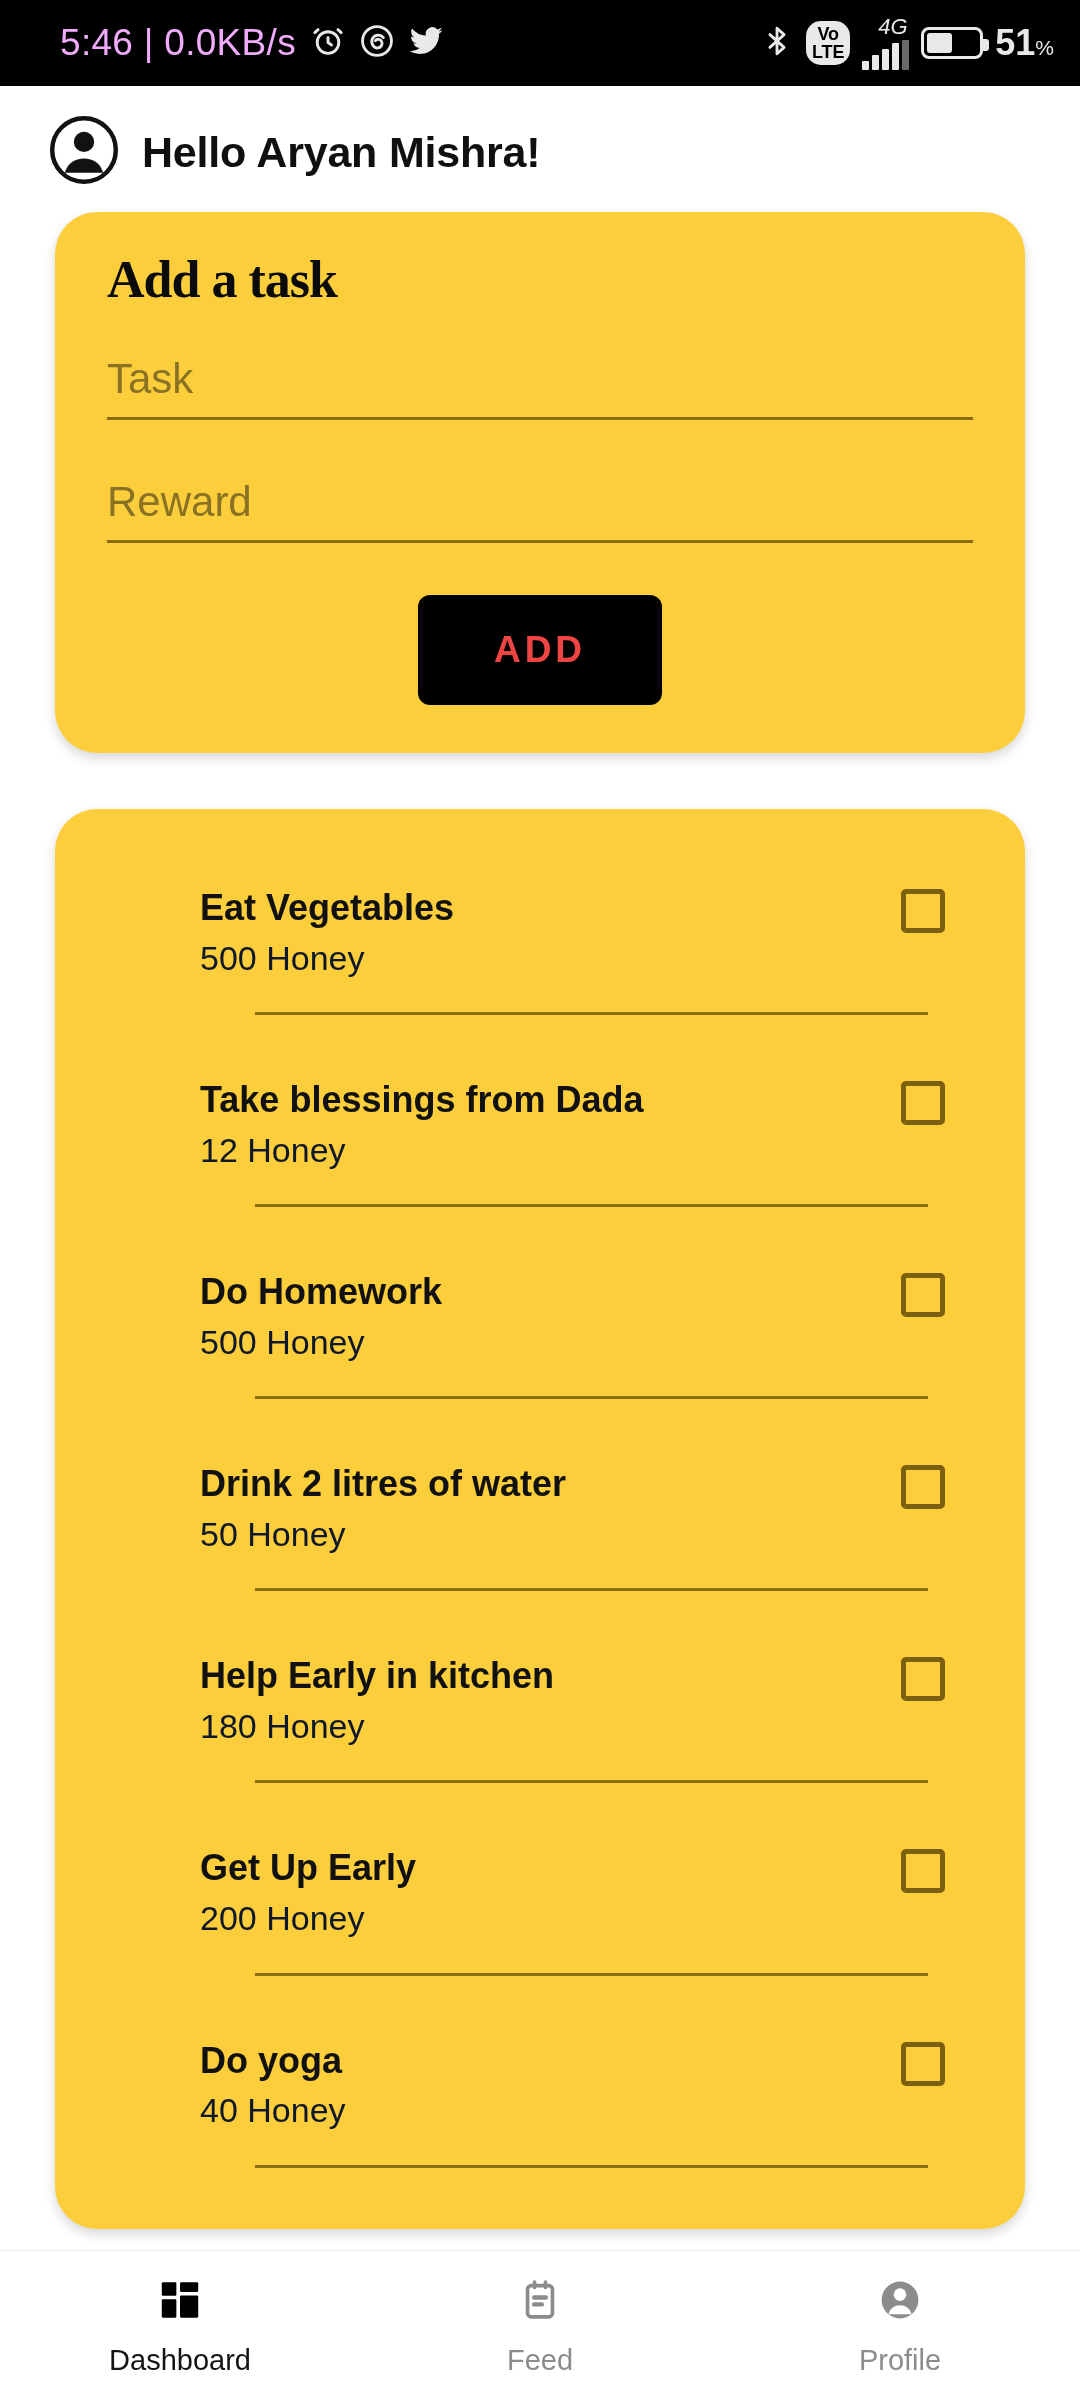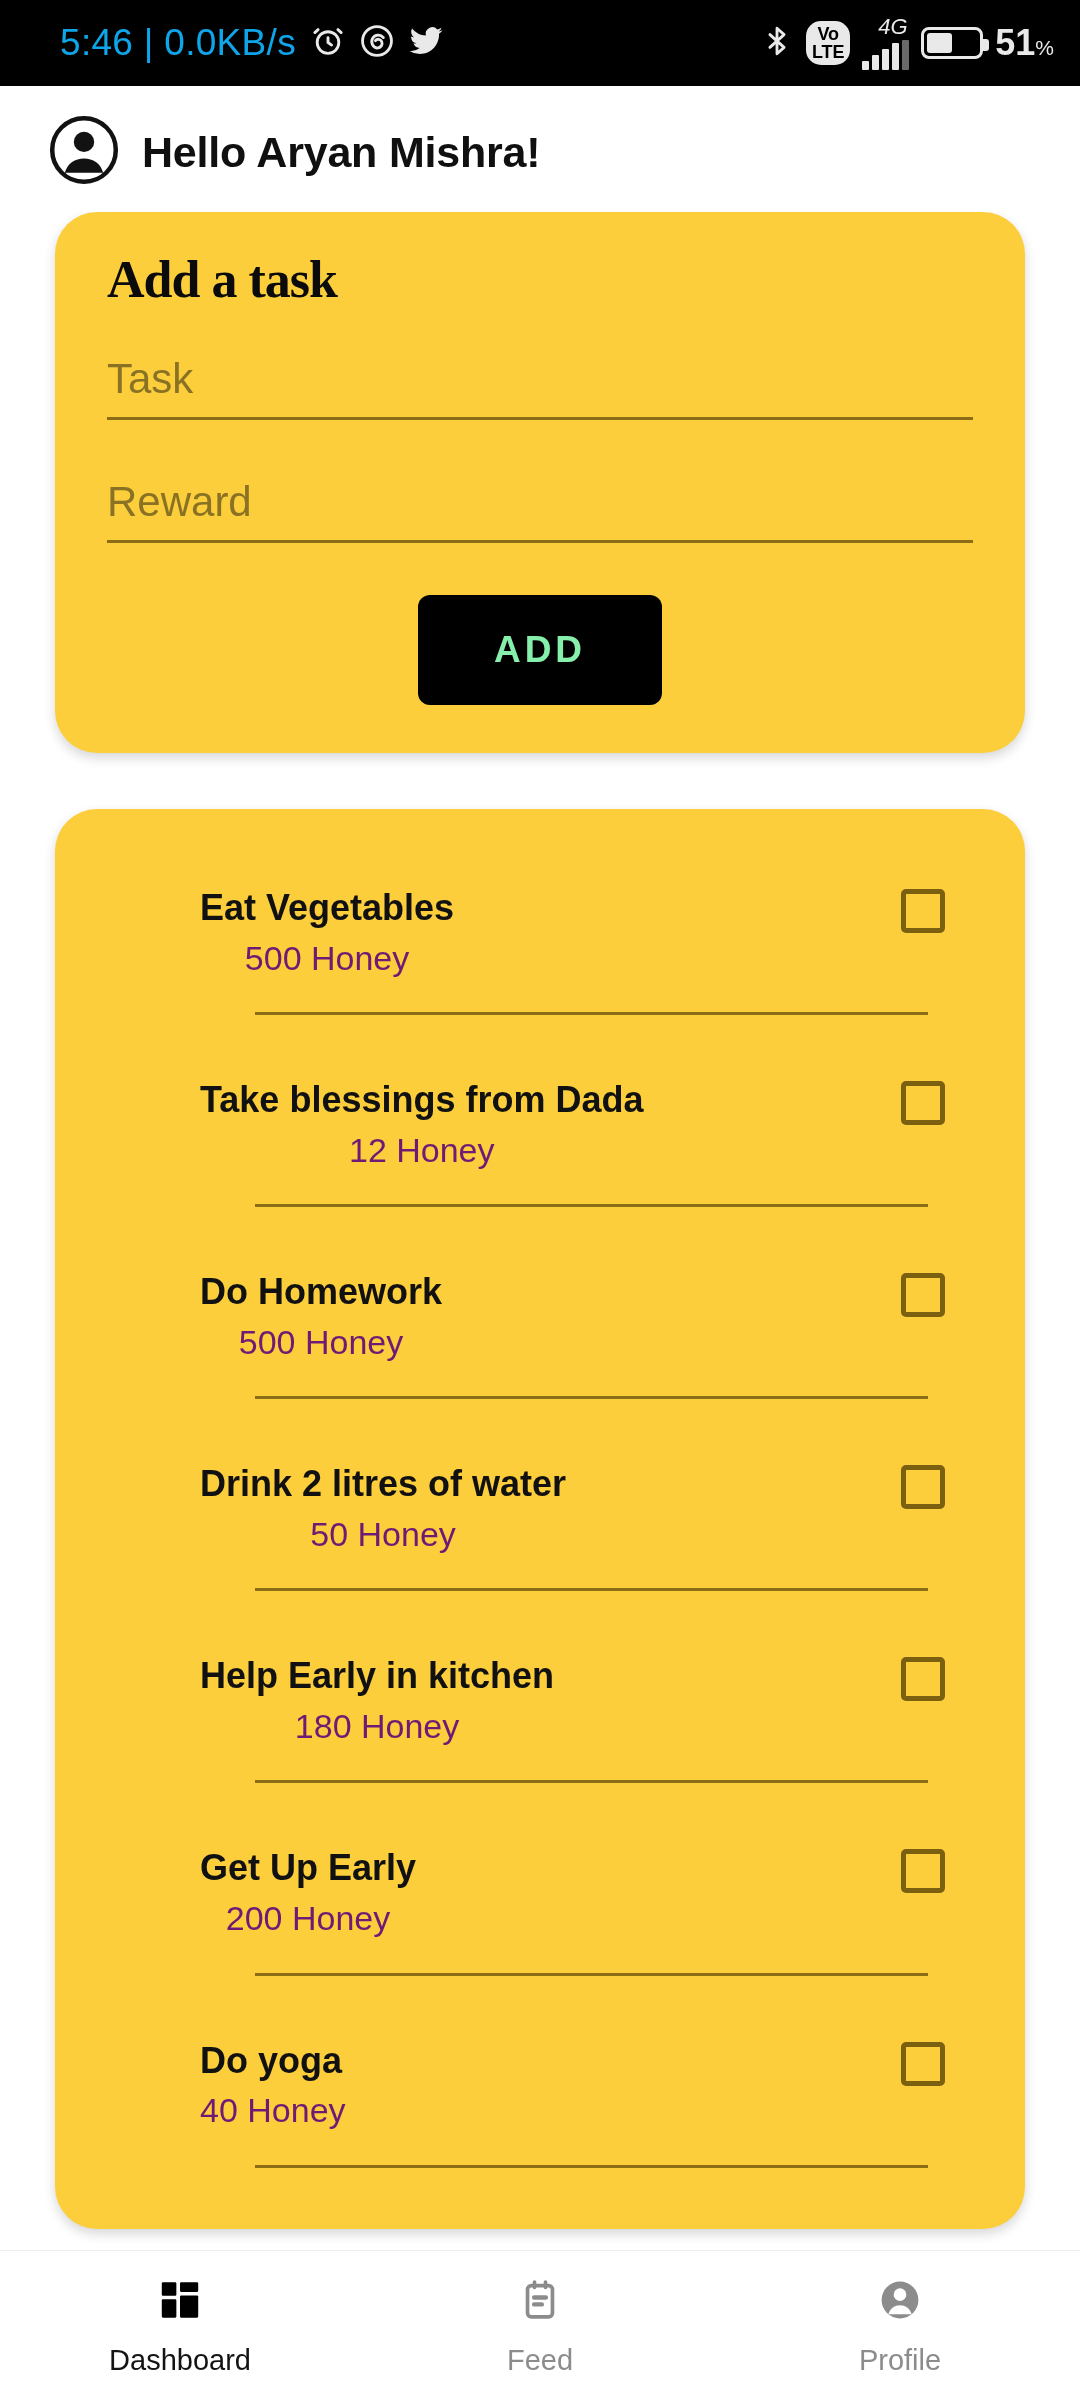--- a/index.html
+++ b/index.html
@@ -34,21 +34,21 @@
   }
   .status-left {
     display: flex;
     align-items: center;
     gap: 14px;
   }
   .status-clock {
     font-size: 37px;
     font-weight: 400;
     letter-spacing: 0.3px;
-    color: #0ea5e9;
+    color: #f0abfc;
     white-space: nowrap;
   }
   .status-right {
     display: flex;
     align-items: center;
     gap: 12px;
   }
   .volte-badge {
     display: flex;
     flex-direction: column;
@@ -140,21 +140,21 @@
     font-family: "Liberation Sans", sans-serif;
     font-size: 42px;
     color: #1b1b1b;
     padding: 0;
   }
   .field-input::placeholder { color: #8a7224; opacity: 1; }
 
   .add-btn-row { display:flex; justify-content:center; }
   .add-btn {
     background: #000000;
-    color: #86efac;
+    color: #ef4444;
     border: 0;
     border-radius: 12px;
     width: 244px;
     height: 110px;
     font-family: "Liberation Sans", sans-serif;
     font-size: 37px;
     font-weight: 700;
     letter-spacing: 4px;
     cursor: pointer;
   }
@@ -175,24 +175,23 @@
     font-size: 36px;
     font-weight: 700;
     color: #111111;
     line-height: 1.22;
     white-space: nowrap;
     margin-top: 21px;
   }
   .task-reward {
     font-size: 34px;
     font-weight: 400;
-    color: #701a75;
+    color: #0f172a;
     line-height: 1.3;
     margin-top: 6px;
-    text-align: center;
   }
   .task-check {
     width: 44px;
     height: 44px;
     border: 5px solid #7B610F;
     border-radius: 5px;
     background: transparent;
     margin-top: 26px;
     flex: 0 0 auto;
     cursor: pointer;

